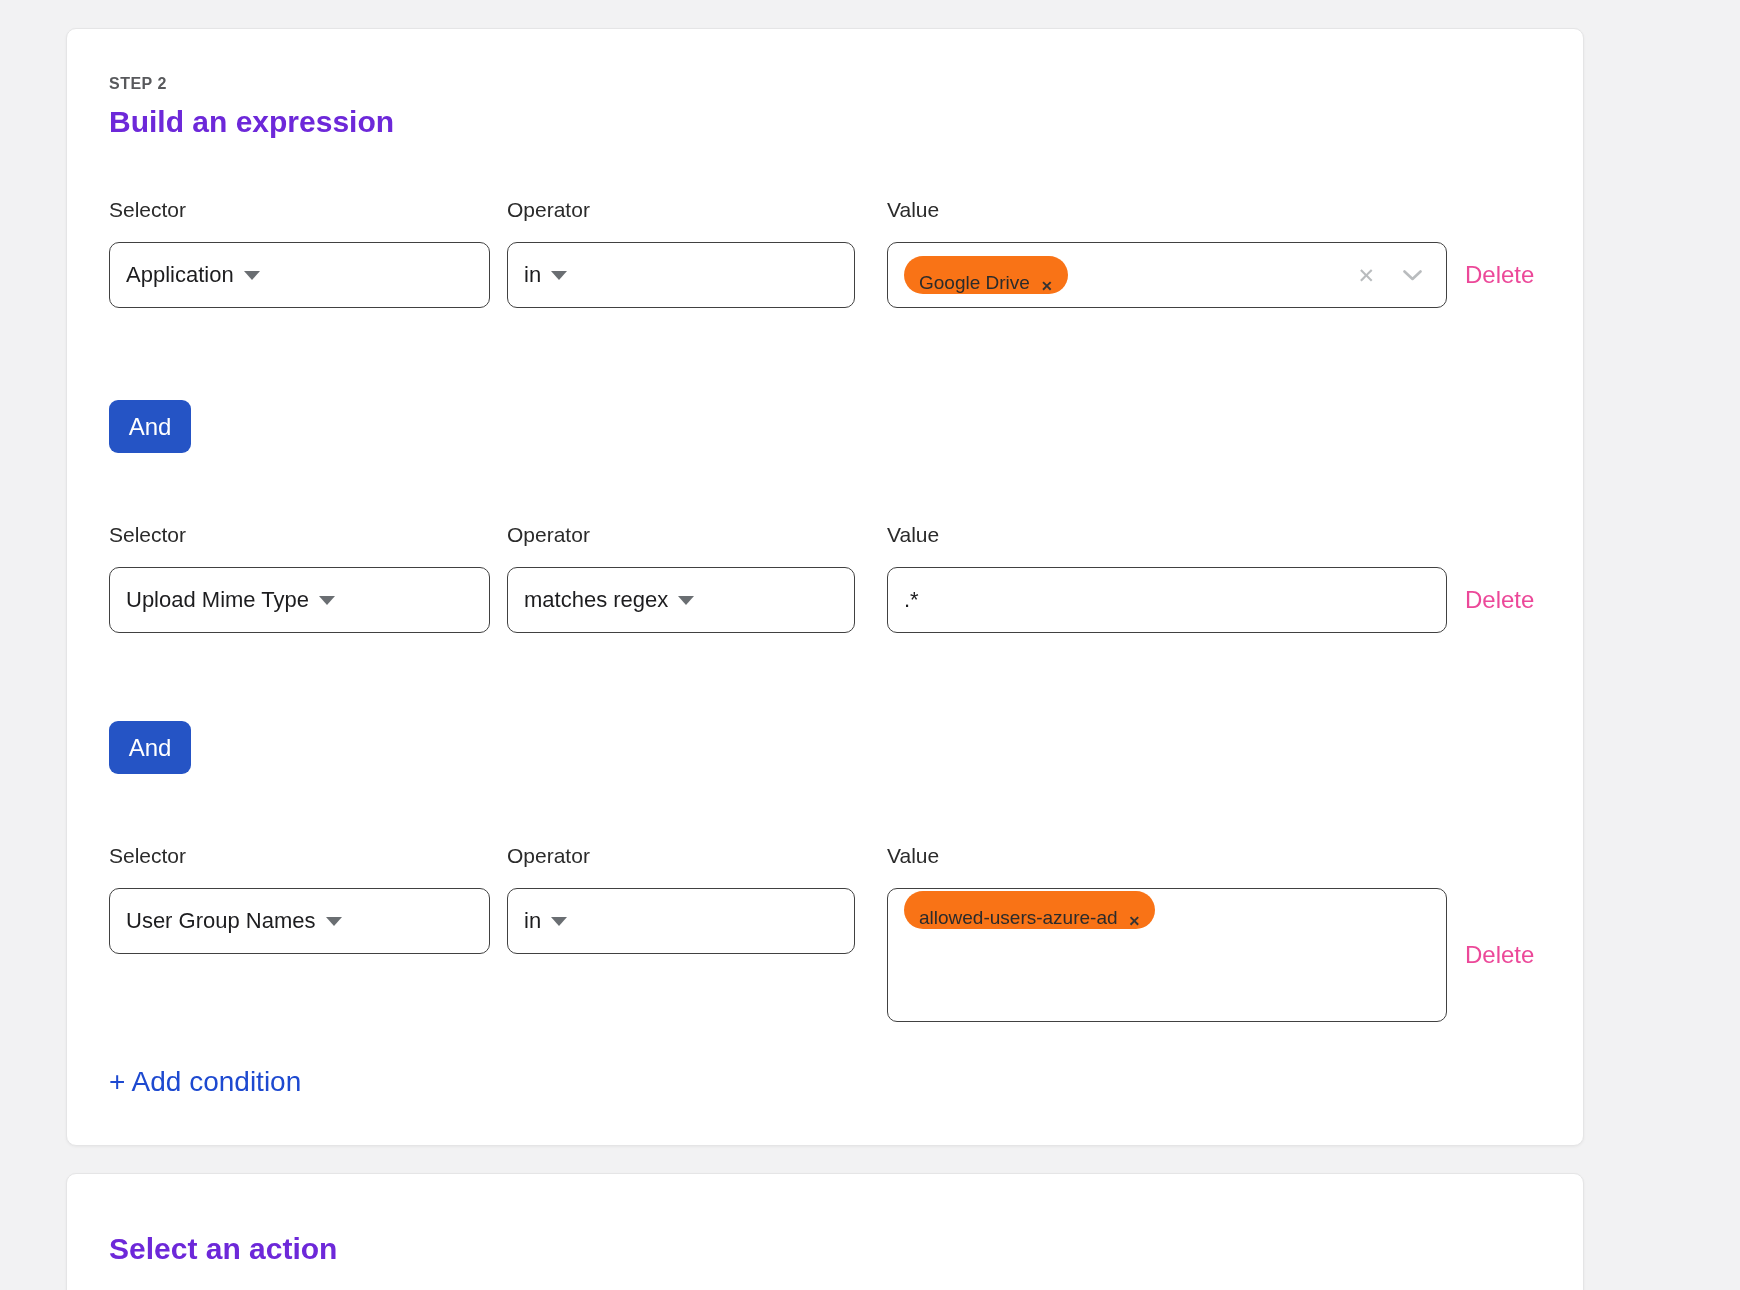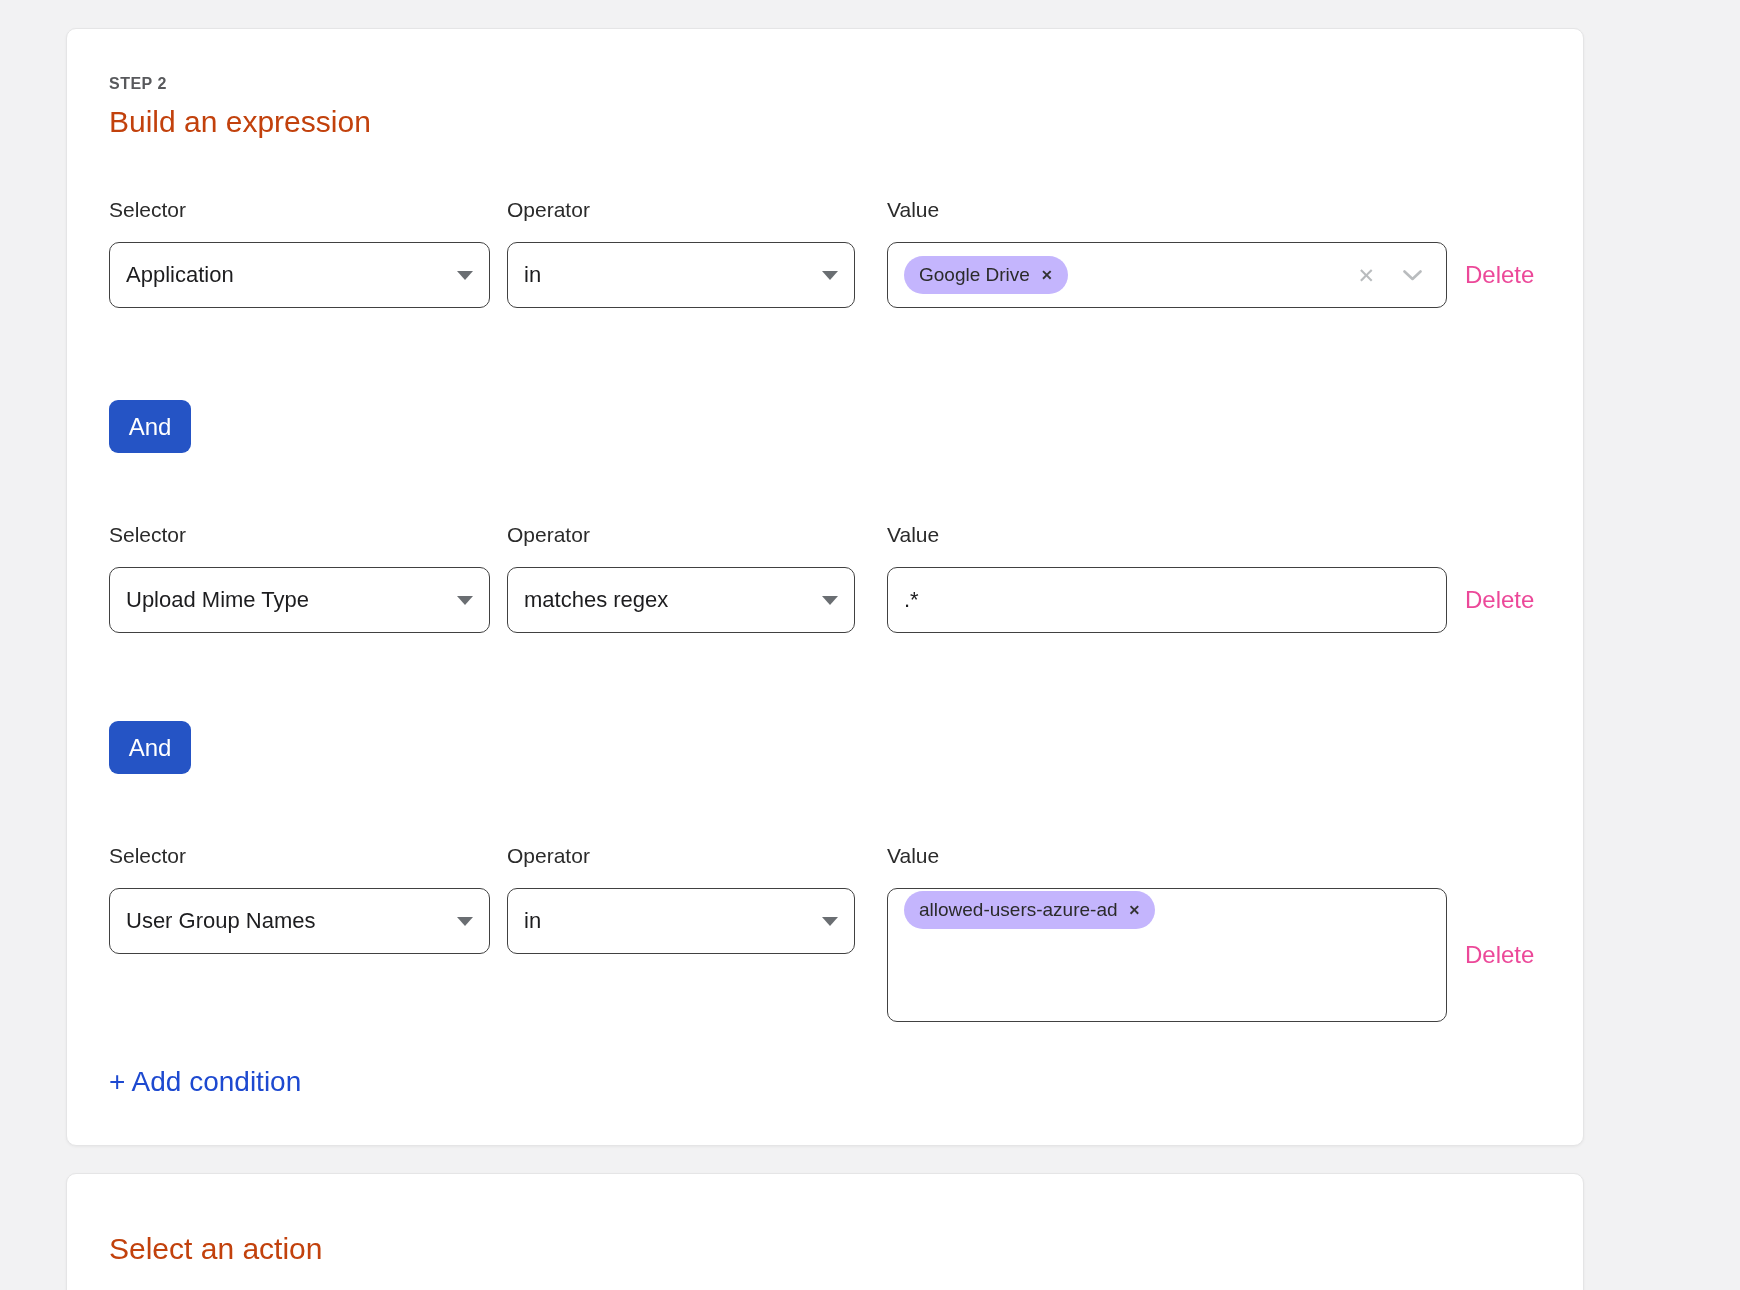--- a/index.html
+++ b/index.html
@@ -15,48 +15,48 @@
     box-shadow:0 1px 3px rgba(0,0,0,.05);
     padding:46px 42px;
   }
   #card-step2{top:28px;height:1118px}
   #card-step3{top:1173px;height:280px}
 
   .step-label{
     font-size:16px;font-weight:bold;color:#58595c;letter-spacing:.5px;
   }
   .card-title{
-    margin-top:12px;font-size:30px;font-weight:normal;color:#c2410c;
+    margin-top:12px;font-size:30px;font-weight:bold;color:#6d28d9;
   }
 
   .cond-row{display:flex;align-items:flex-start}
   .row-1{margin-top:59px}
   .row-2{margin-top:70px}
   .row-3{margin-top:70px}
 
   .col-selector{width:381px}
   .col-operator{width:348px;margin-left:17px}
   .col-value{width:560px;margin-left:32px}
 
   .field-label{
     font-size:21px;color:#2b2b2b;line-height:24px;margin-bottom:20px;
   }
   .select-box,.value-box{
     box-sizing:border-box;background:#fff;
     border:1.5px solid #414141;border-radius:10px;
     height:66px;display:flex;align-items:center;padding:0 16px;
   }
-  .select-box{justify-content:space-between;cursor:pointer}
+  .select-box{cursor:pointer}
   .select-text{font-size:22px;color:#1d1d1f;white-space:nowrap}
   .caret{display:flex;align-items:center;margin-left:10px}
 
   .value-box.tall{height:134px;align-items:flex-start;padding-top:2px}
   .value-box .pill{
-    display:inline-flex;align-items:center;height:38px;
-    background:#c4b5fd;border-radius:19px;padding:0 15px;
+    display:inline-flex;align-items:flex-end;height:38px;
+    background:#f97316;border-radius:19px;padding:0 15px;
     font-size:19px;color:#2b2b2b;white-space:nowrap;
   }
   .pill-x{
     margin-left:11px;font-size:14px;font-weight:bold;color:#333;cursor:pointer;
   }
   .box-end-icons{
     margin-left:auto;display:flex;align-items:center;gap:28px;
     color:#b9bcbe;padding-right:8px;
   }
   .clear-x{font-size:21px;line-height:1;cursor:pointer}

